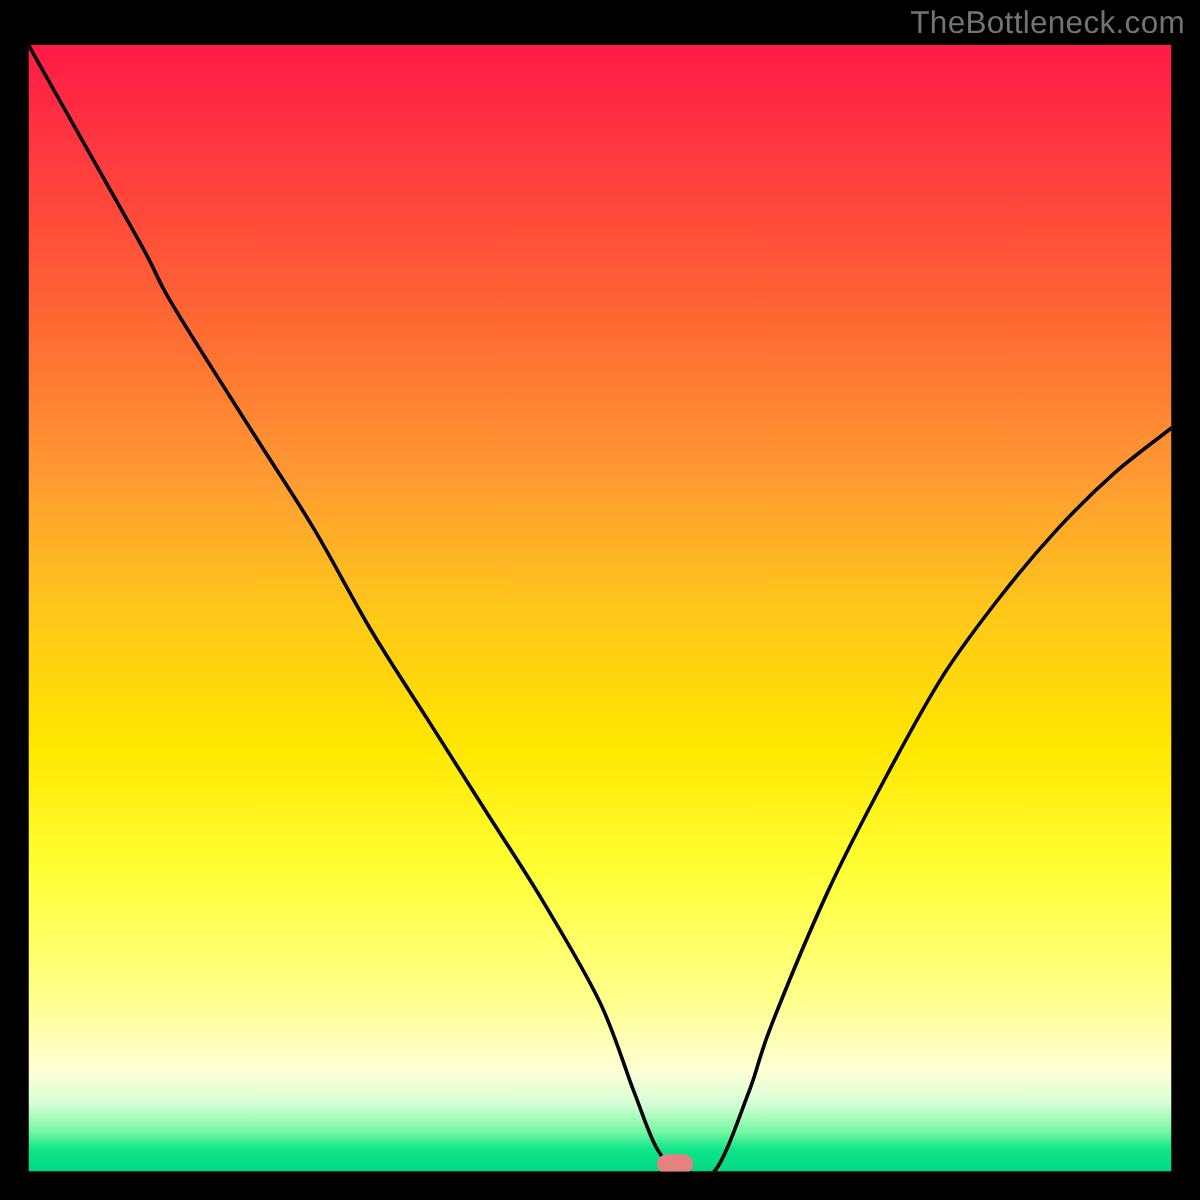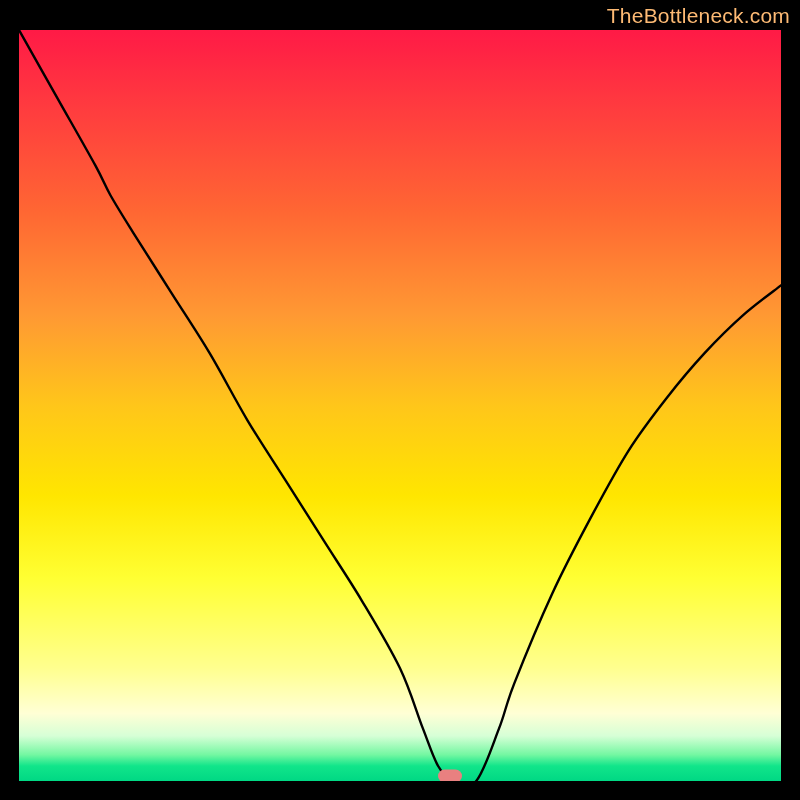--- a/index.html
+++ b/index.html
@@ -14,21 +14,21 @@
   .frame {
     position: relative;
     width: 800px;
     height: 800px;
     background: #000;
   }
   .watermark {
     position: absolute;
     top: 4px;
     right: 10px;
-    color: #fdba74;
+    color: #737373;
     font-size: 21px;
     font-weight: 400;
     letter-spacing: 0.2px;
     z-index: 10;
   }
   .plot-area {
     position: absolute;
     left: 19px;
     top: 30px;
     width: 762px;

